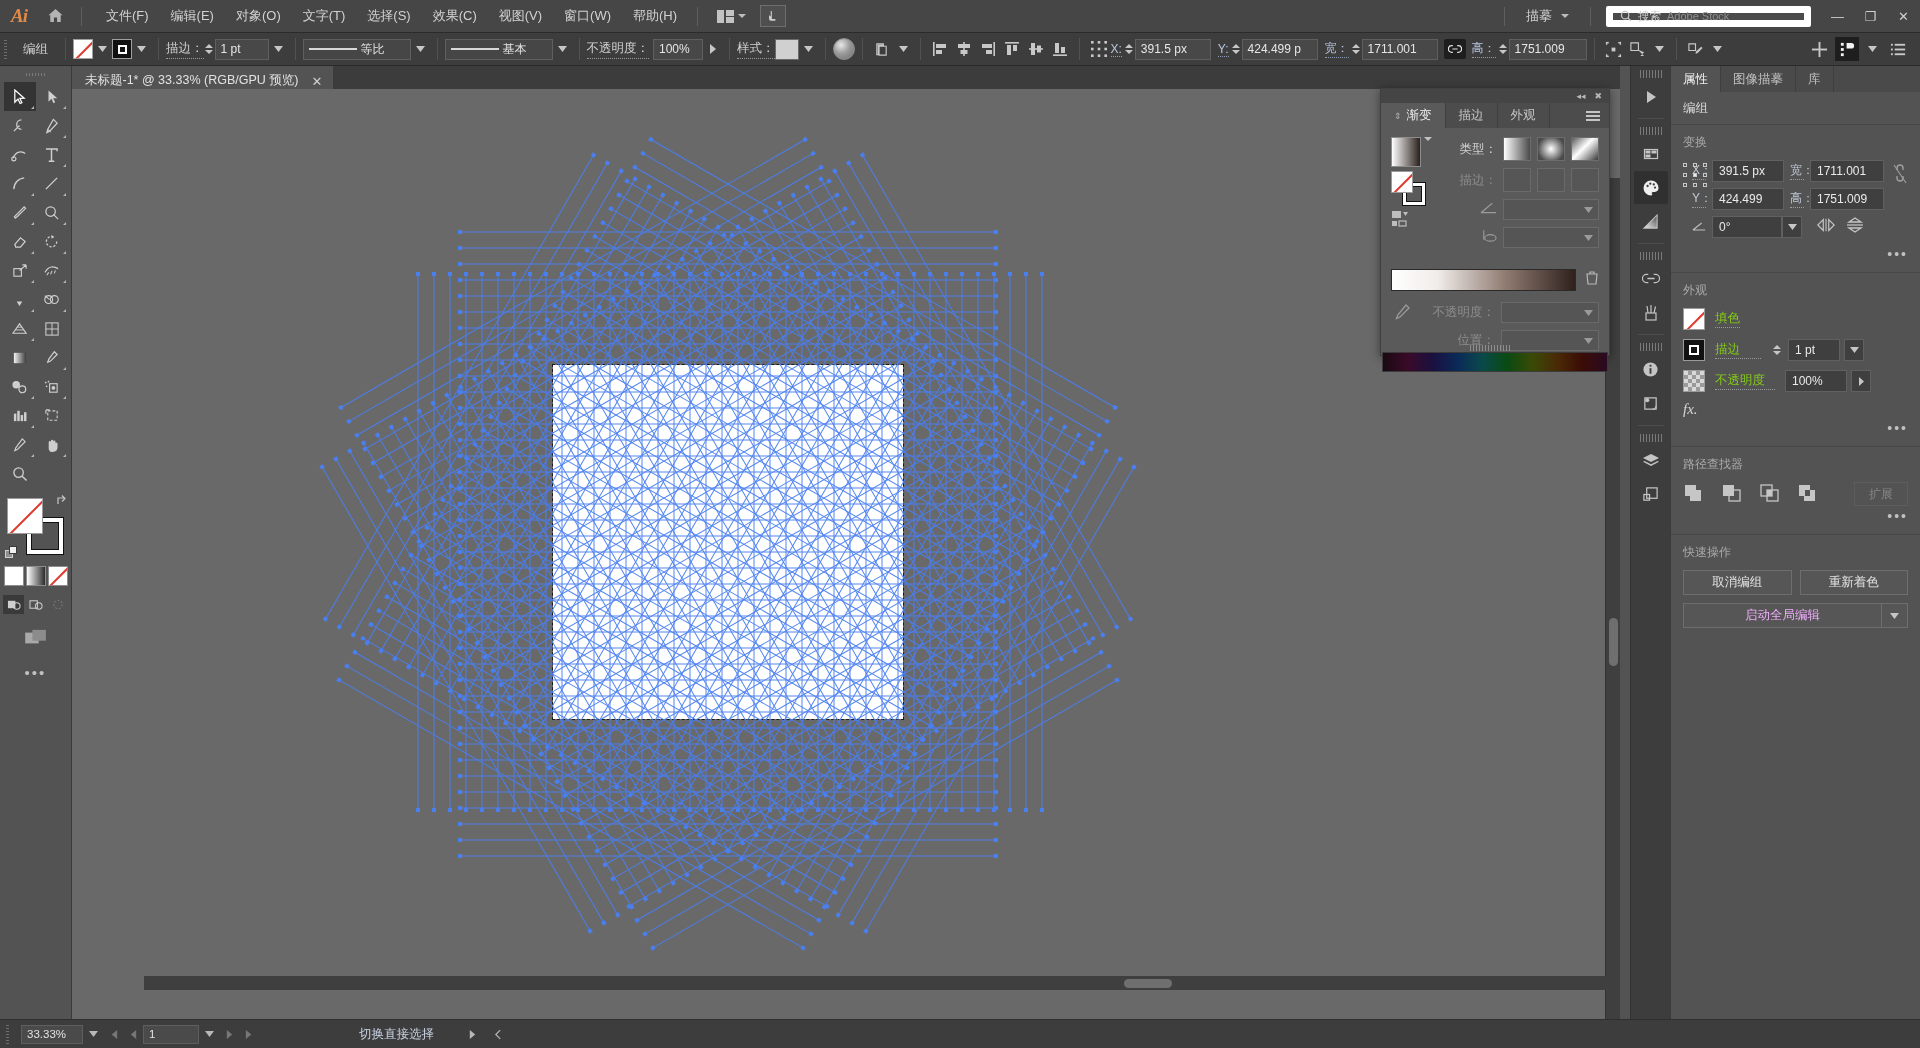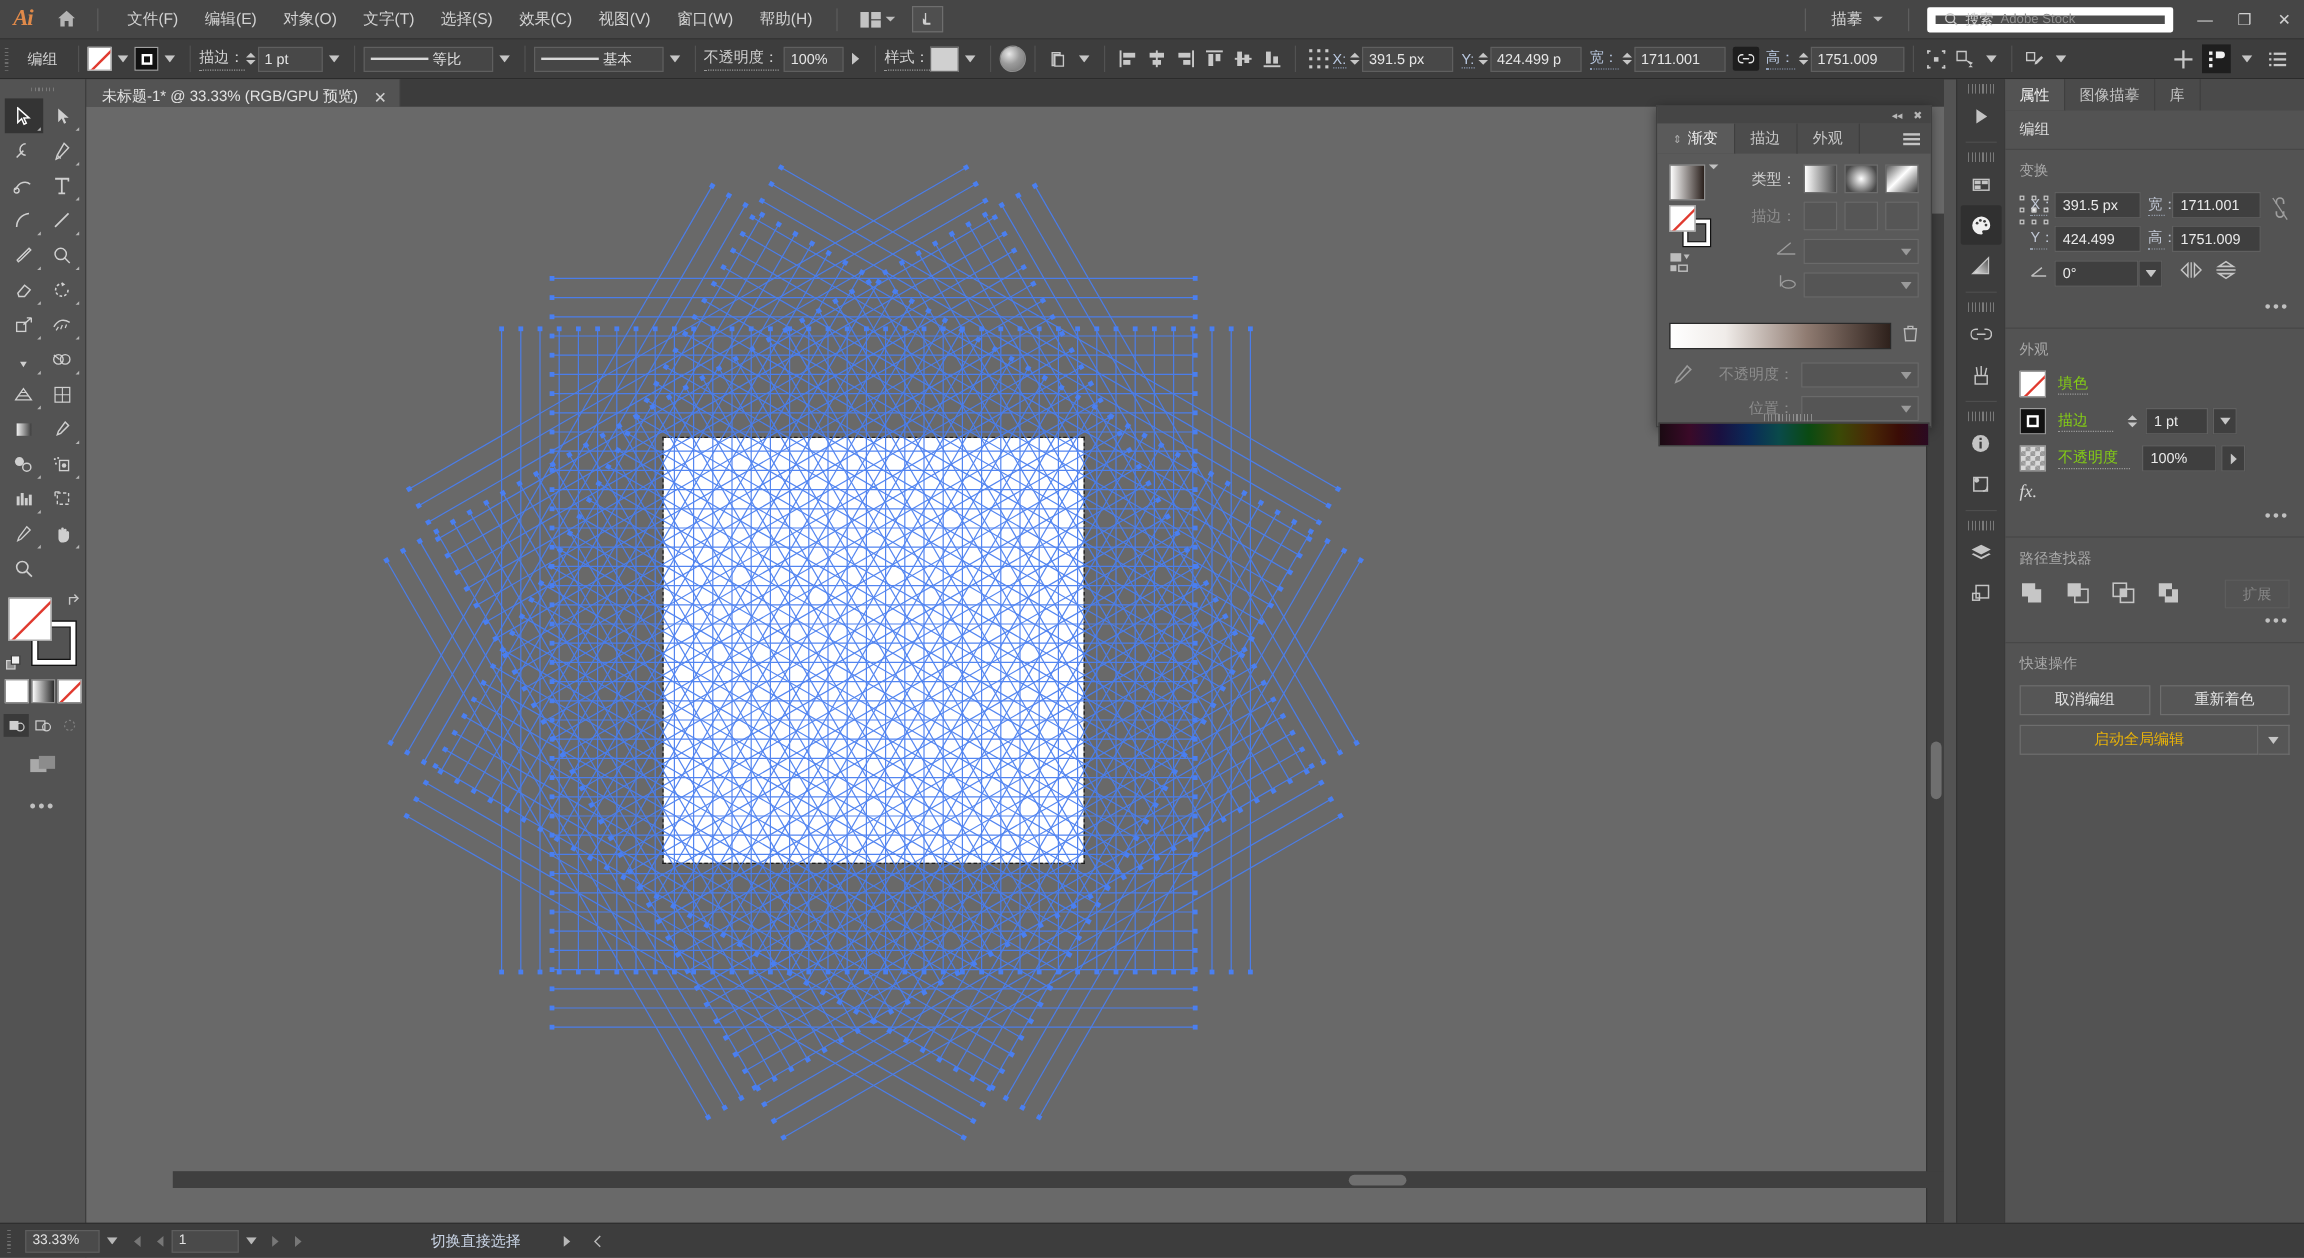--- a/index.html
+++ b/index.html
@@ -303,21 +303,21 @@
   .pp-dots{ text-align:right; color:#c0c0c0; font-size:14px; letter-spacing:2px; margin-top:2px;}
   .pf-btns{ display:flex; align-items:center; gap:16px;}
   .pf-b{ width:22px;height:22px;}
   .pf-b svg{ fill:#c6c6c6;}
   .pf-expand{ margin-left:auto; height:24px; width:54px; border:1px solid #5d5d5d; color:#868686;
     font-size:12px; display:flex;align-items:center;justify-content:center;}
   .qa-row{ display:flex; gap:8px; margin-bottom:8px;}
   .qa-btn{ flex:1; height:25px; border:1px solid #6e6e6e; background:#565656; color:#e4e4e4;
     font-size:12.5px; display:flex;align-items:center;justify-content:center;}
   .qa-wide{ display:flex; }
-  .qa-wide .main{ flex:1; height:25px;border:1px solid #6e6e6e;background:#565656;color:#eab308;
+  .qa-wide .main{ flex:1; height:25px;border:1px solid #6e6e6e;background:#565656;color:#f0abfc;
     font-size:12.5px;display:flex;align-items:center;justify-content:center;}
   .qa-wide .arr{ width:26px;height:25px;border:1px solid #6e6e6e;border-left:none;background:#565656;
     display:flex;align-items:center;justify-content:center;}
   .fx-row{ font-family:"Liberation Serif",serif; font-style:italic; font-size:15px; color:#d6d6d6; }
 </style>
 </head>
 <body>
 
 <div class="app">
 

